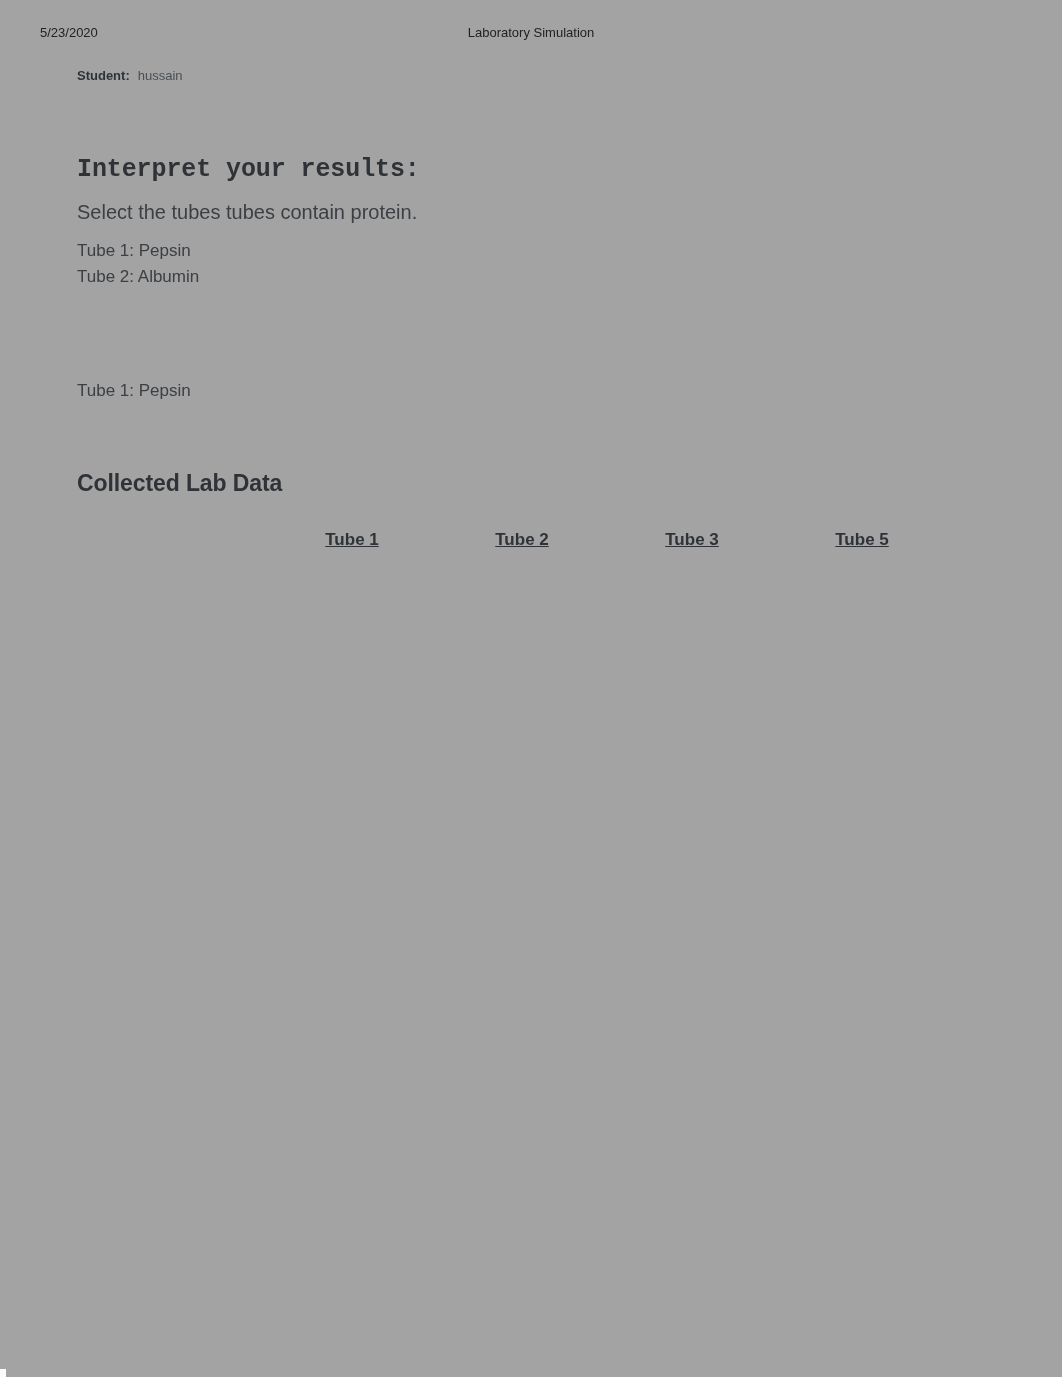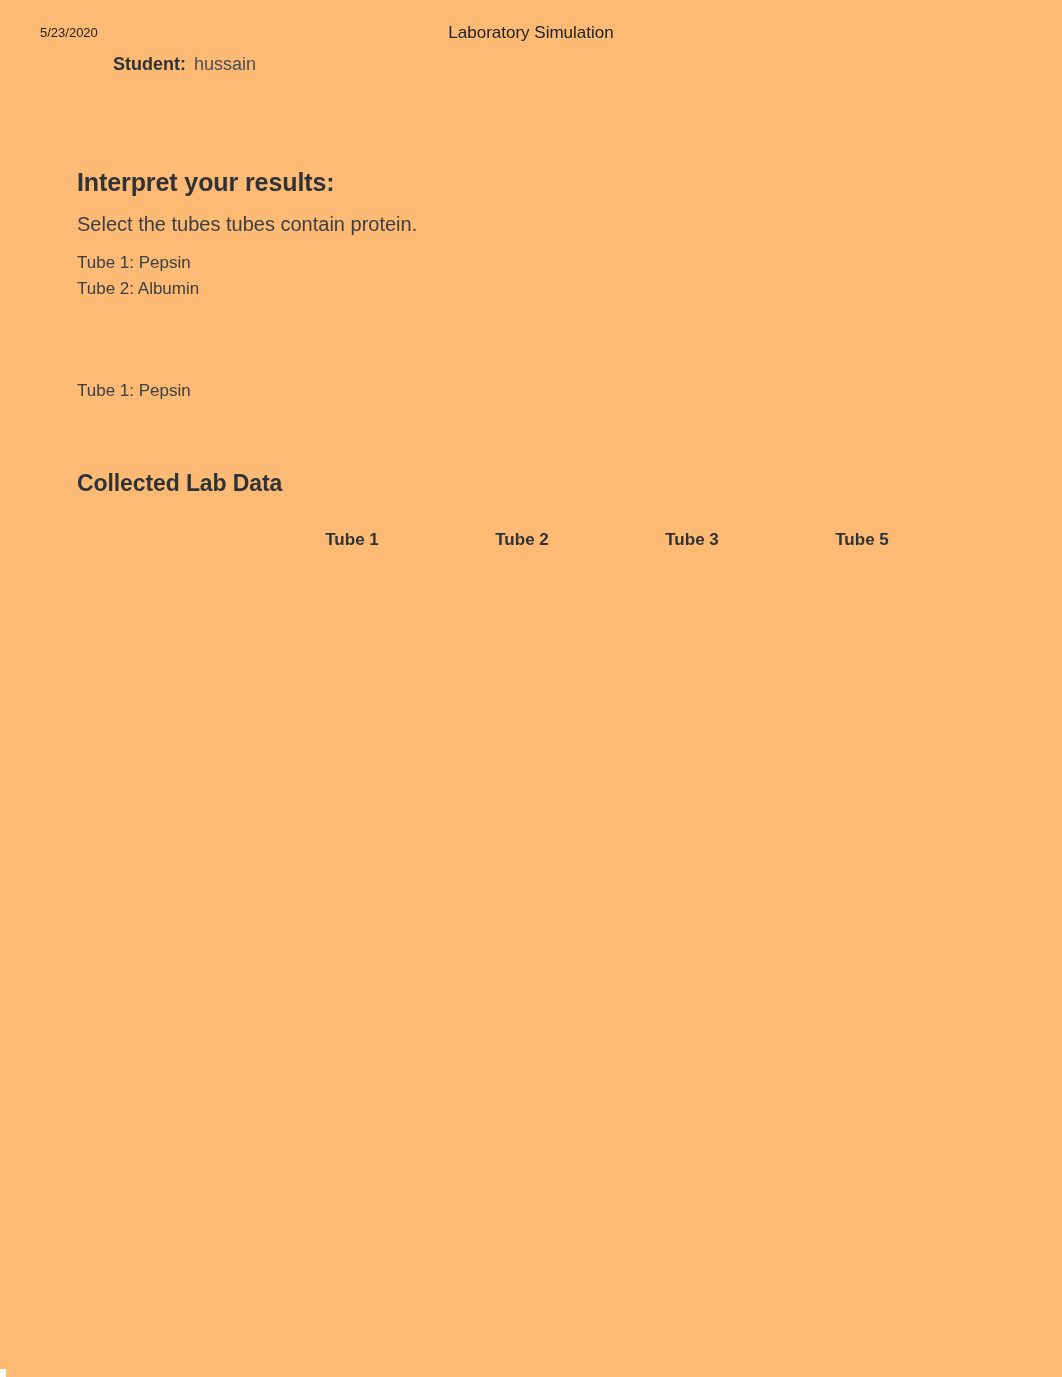--- a/index.html
+++ b/index.html
@@ -14,21 +14,21 @@
     position: relative;
     font-family: "Liberation Sans", sans-serif;
     color: #333333;
     -webkit-font-smoothing: antialiased;
     overflow: hidden;
   }
 
   .page {
     position: absolute;
     inset: 0;
-    background: #fdba74;
+    background: #a3a3a3;
   }
 
   
   .print-header {
     position: absolute;
     top: 24px;
     left: 0;
     width: 1062px;
     height: 18px;
   }
@@ -40,35 +40,34 @@
     line-height: 18px;
     color: #222222;
     white-space: nowrap;
   }
   .print-title {
     position: absolute;
     left: 0;
     top: 0;
     width: 1062px;
     text-align: center;
-    font-size: 17px;
+    font-size: 13px;
     line-height: 18px;
     color: #222222;
     white-space: nowrap;
   }
 
   
   .student-line {
     position: absolute;
     left: 77px;
-    top: 52px;
-    font-size: 18px;
+    top: 64px;
+    font-size: 13px;
     line-height: 24px;
     white-space: nowrap;
-    margin-left: 36px;
   }
   .student-label {
     font-weight: bold;
     color: #2f3337;
   }
   .student-name {
     font-weight: normal;
     color: #4a4f54;
     margin-left: 8px;
   }
@@ -78,22 +77,23 @@
     position: absolute;
     left: 77px;
     top: 150px;
     width: 860px;
   }
   .section-heading {
     font-size: 25px;
     font-weight: bold;
     color: #2f3337;
     line-height: 32px;
-    margin: 16px 0 12px 0;
+    margin: 4px 0 12px 0;
     letter-spacing: -0.1px;
+    font-family: Liberation Mono, monospace;
   }
   .section-prompt {
     font-size: 20px;
     font-weight: normal;
     color: #3c4044;
     line-height: 28px;
     margin: 0 0 12px 0;
   }
   .answer-list {
     margin: 0;
@@ -152,20 +152,21 @@
     padding: 0;
     height: 36px;
     vertical-align: middle;
     text-align: center;
     font-size: 17px;
     line-height: 36px;
   }
   th.tube-head {
     font-weight: bold;
     color: #2f3337;
+    text-decoration: underline;
   }
   td.row-label {
     font-weight: bold;
     color: #2f3337;
   }
   td.cell-bold {
     font-weight: bold;
     color: #2f3337;
   }
   td.cell-plain {

